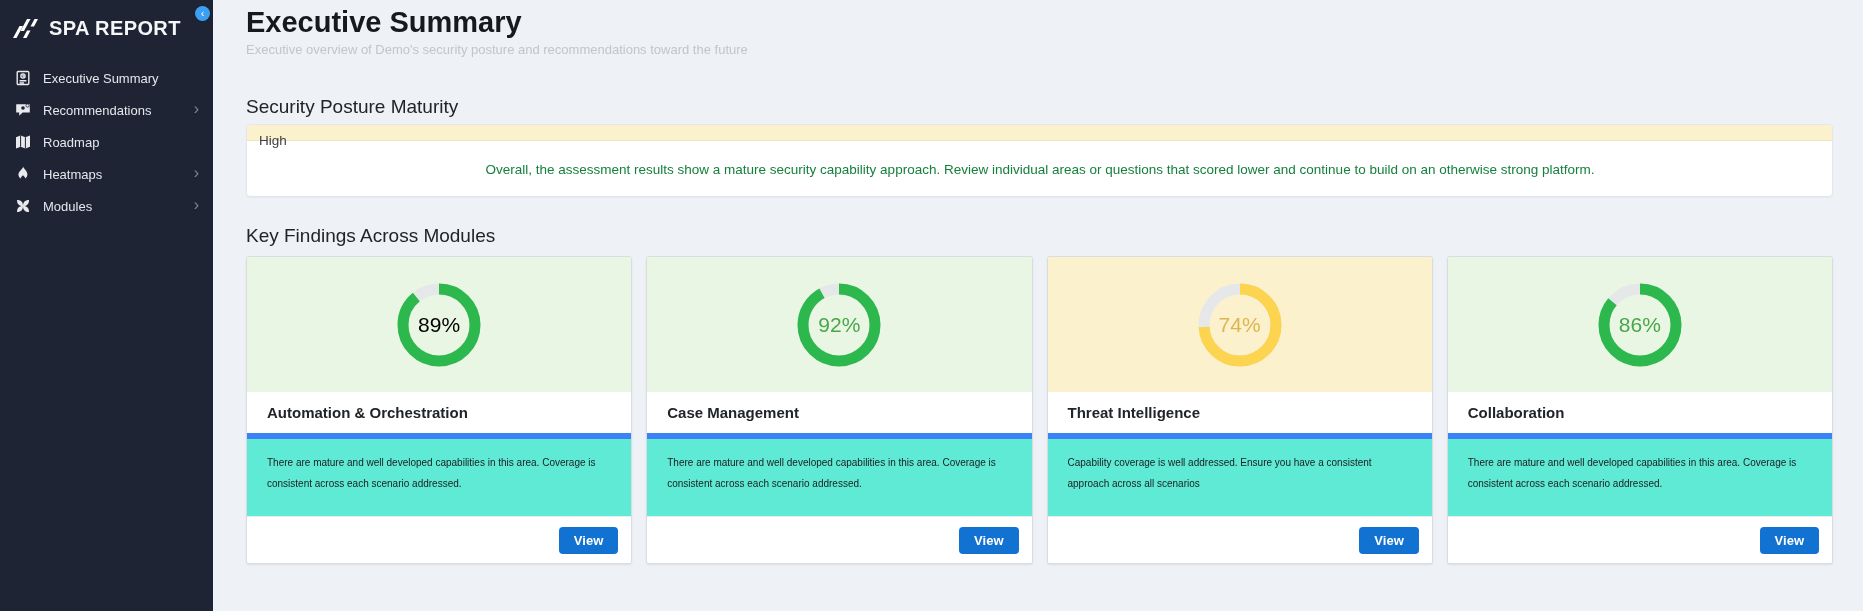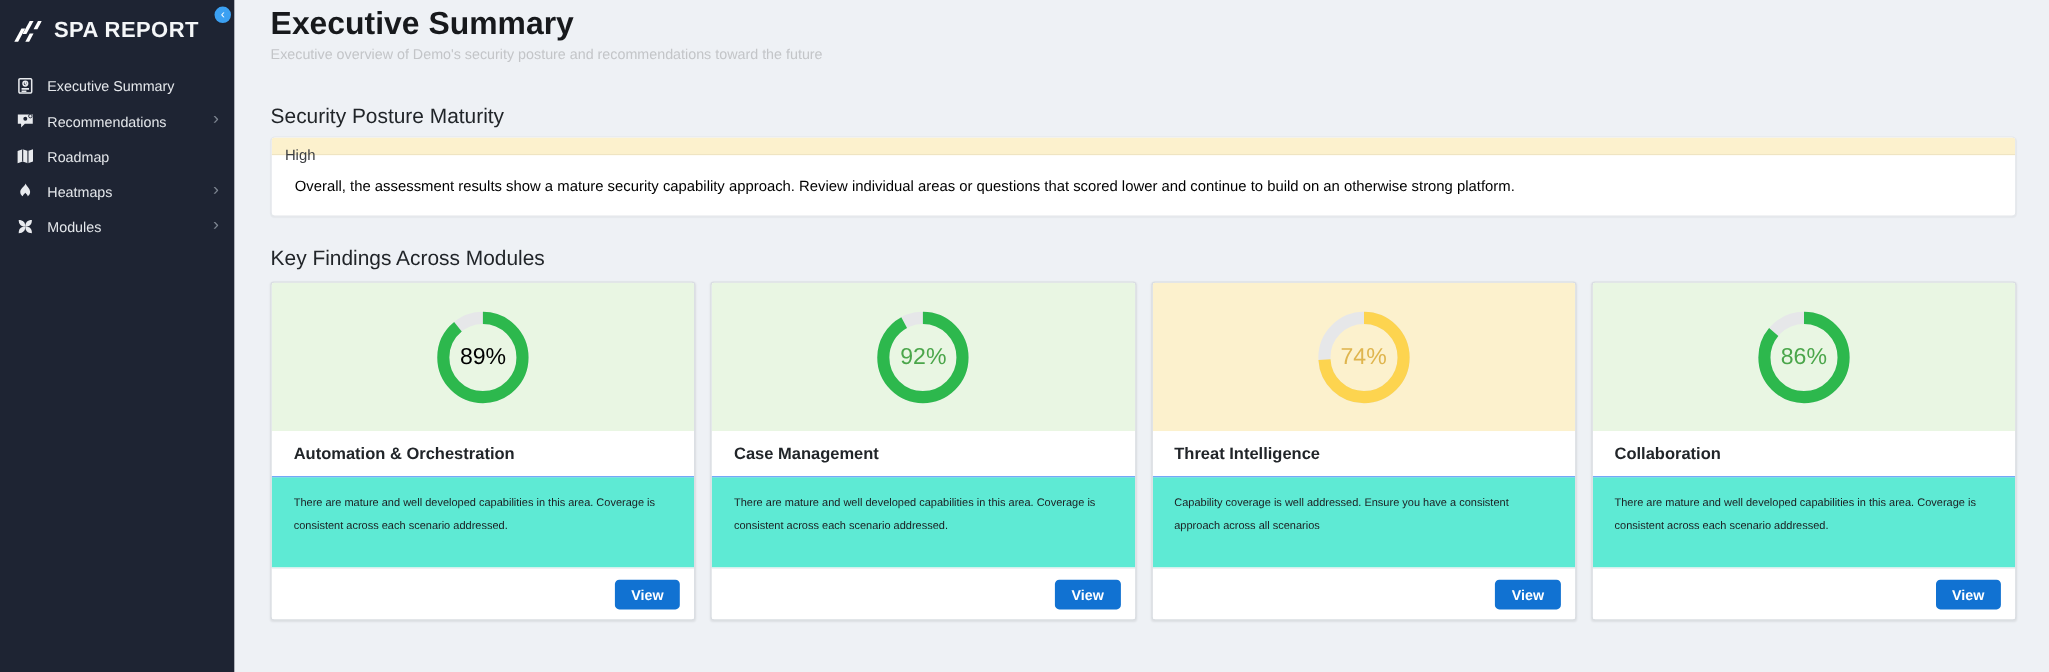--- a/index.html
+++ b/index.html
@@ -29,32 +29,32 @@
   .page-subtitle { margin-top:3px; font-size:13px; color:#c3c5c8; }
   .section-heading { font-size:19px; font-weight:400; color:#212529; }
   .section-heading.first { margin-top:39px; }
   .section-heading.second { margin-top:28px; }
 
   
   .maturity-card { margin-top:6px; background:#fff; border:1px solid #e3e6ea; border-radius:4px; overflow:hidden;
     box-shadow:0 1px 1px rgba(0,0,0,.04); }
   .maturity-banner { height:16px; line-height:31px; padding:0 12px; font-size:13.5px; color:#3d3f42;
     border-bottom:1px solid #efe4c2; }
-  .maturity-body { padding:21px 20px 19px 21px; font-size:13.5px; color:#000000; }
+  .maturity-body { padding:21px 20px 19px 21px; font-size:13.5px; color:#15803d;text-align:center; }
 
   
   .cards-grid { margin-top:9px; display:grid; grid-template-columns:repeat(4,1fr); gap:14px; }
   .module-card { height:308px; background:#fff; border:1px solid #d9dde2; border-radius:3px; display:flex;
     flex-direction:column; overflow:hidden; box-shadow:0 1px 2px rgba(0,0,0,.08); }
   .card-chart { height:135px; min-height:135px; display:flex; align-items:center; justify-content:center; }
   .donut-wrap { position:relative; width:88px; height:88px; }
   .donut-label { position:absolute; inset:0; display:flex; align-items:center; justify-content:center;
     font-size:21px; }
   .card-title { padding:12px 20px; font-size:15px; font-weight:bold; color:#212529; background:#fff;
-    border-bottom:1px solid #3b82f6; }
+    border-bottom:6px solid #3b82f6; }
   .card-desc { flex:1; padding:13px 20px; font-size:10px; line-height:21px; color:#1b1d20; background:#5eead4; }
   .card-footer { height:47px; min-height:47px; background:#fff; border-top:1px solid #e9ebee; position:relative; }
   .view-button { position:absolute; right:13px; top:10px; height:27px; padding:0 15px; background:#1172d2;
     color:#fff; font-size:13px; font-weight:bold; border:none; border-radius:4px; cursor:pointer;
     font-family:"Liberation Sans", sans-serif; }
 </style>
 </head>
 <body>
 
 <div class="app">

